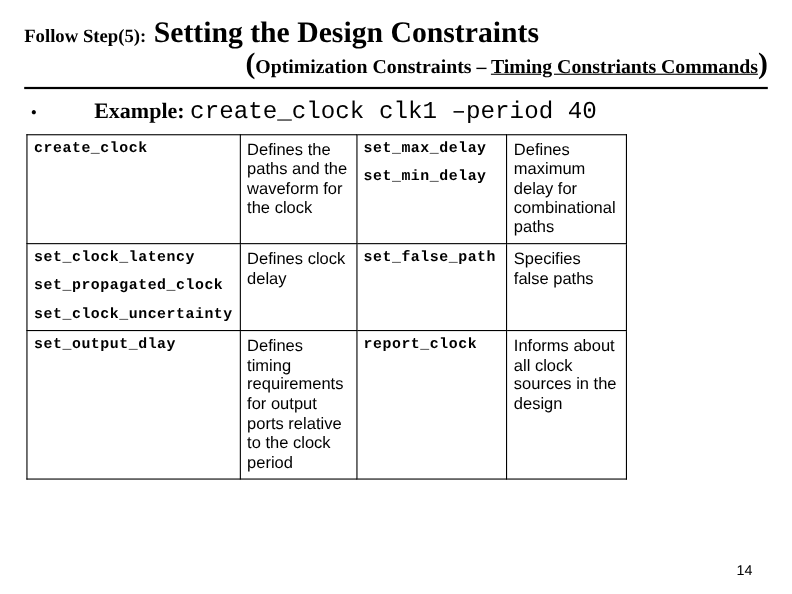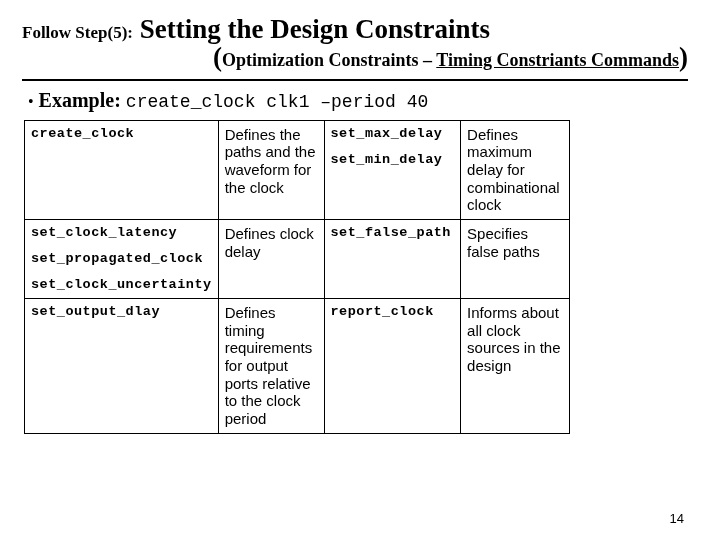--- a/index.html
+++ b/index.html
@@ -10,21 +10,21 @@
     background: #fff;
     font-family: Arial, Helvetica, sans-serif;
     color: #000;
     overflow: hidden;
   }
   .slide {
     position: relative;
     width: 720px;
     height: 540px;
     box-sizing: border-box;
-    padding: 14px 32px 0 22px;
+    padding: 14px 22px 0 22px;
   }
   .title-line1 {
     font-size: 27px;
     font-family: "Comic Sans MS", "Comic Sans", cursive;
     font-weight: bold;
     color: #000;
     line-height: 1.15;
   }
   .title-line1 .small {
     font-size: 17px;
@@ -45,24 +45,24 @@
     border: none;
     border-top: 2px solid #000;
     margin: 6px 0 8px 0;
   }
   .example {
     font-size: 20px;
     font-family: "Times New Roman", serif;
     margin: 2px 0 8px 6px;
   }
   .example .bullet { font-size: 16px; }
-  .example .lbl { font-weight: bold; }
+  .example .lbl { font-weight: bold; margin-left: 47px; }
   .example .code {
     font-family: "Courier New", monospace;
-    font-size: 18px;
+    font-size: 22px;
   }
   table.cmds {
     border-collapse: collapse;
     width: 546px;
     margin-left: 2px;
   }
   table.cmds td {
     border: 1.5px solid #000;
     vertical-align: top;
     padding: 5px 6px 5px 6px;
@@ -123,21 +123,21 @@
         <col class="col4">
     </colgroup>
     <tbody>
         <tr>
       <td class="cmd">create_clock</td>
       <td>Defines the paths and the waveform for the clock</td>
       <td class="cmd">
         <span>set_max_delay</span>
         <span class="multi">set_min_delay</span>
       </td>
-      <td>Defines maximum delay for combinational clock</td>
+      <td>Defines maximum delay for combinational paths</td>
     </tr>
     <tr>
       <td class="cmd">
         <span>set_clock_latency</span>
         <span class="multi">set_propagated_clock</span>
         <span class="multi">set_clock_uncertainty</span>
       </td>
       <td>Defines clock delay</td>
       <td class="cmd">set_false_path</td>
       <td>Specifies false paths</td>

